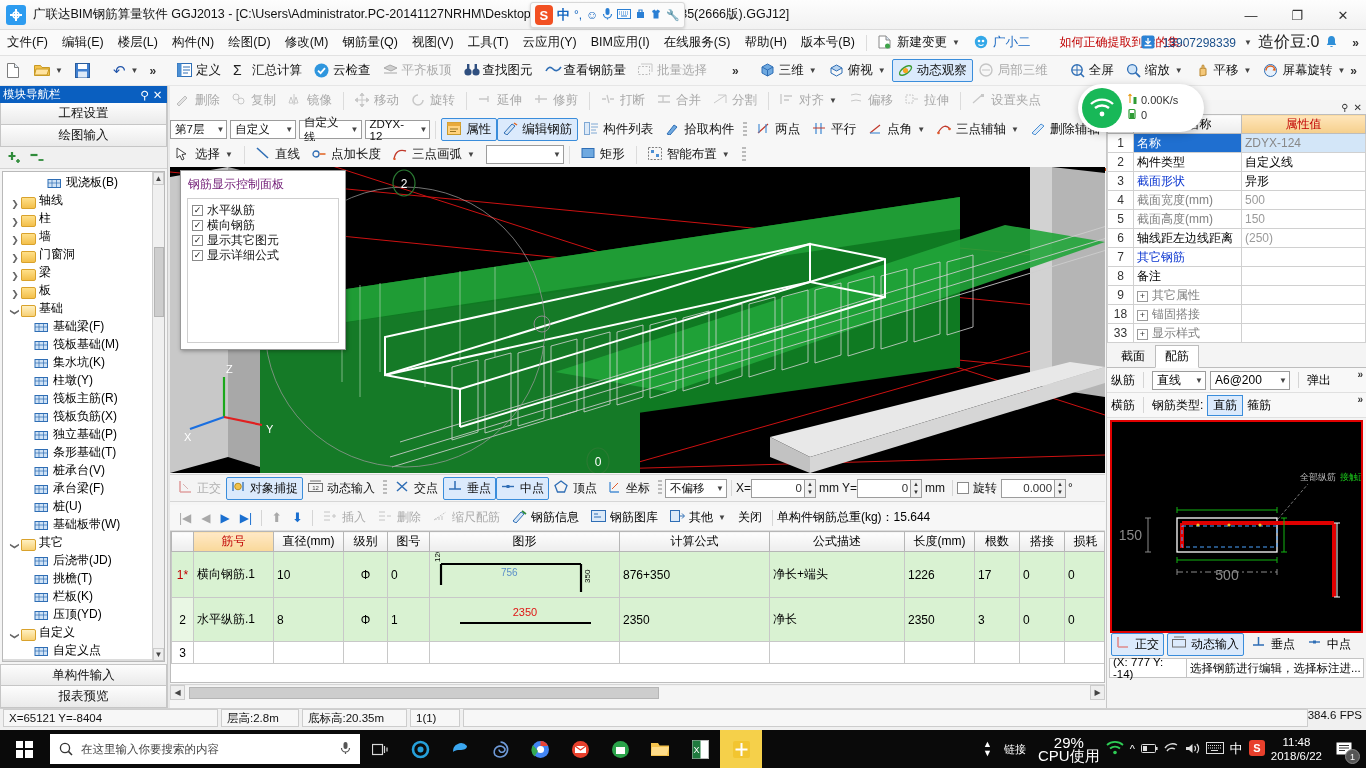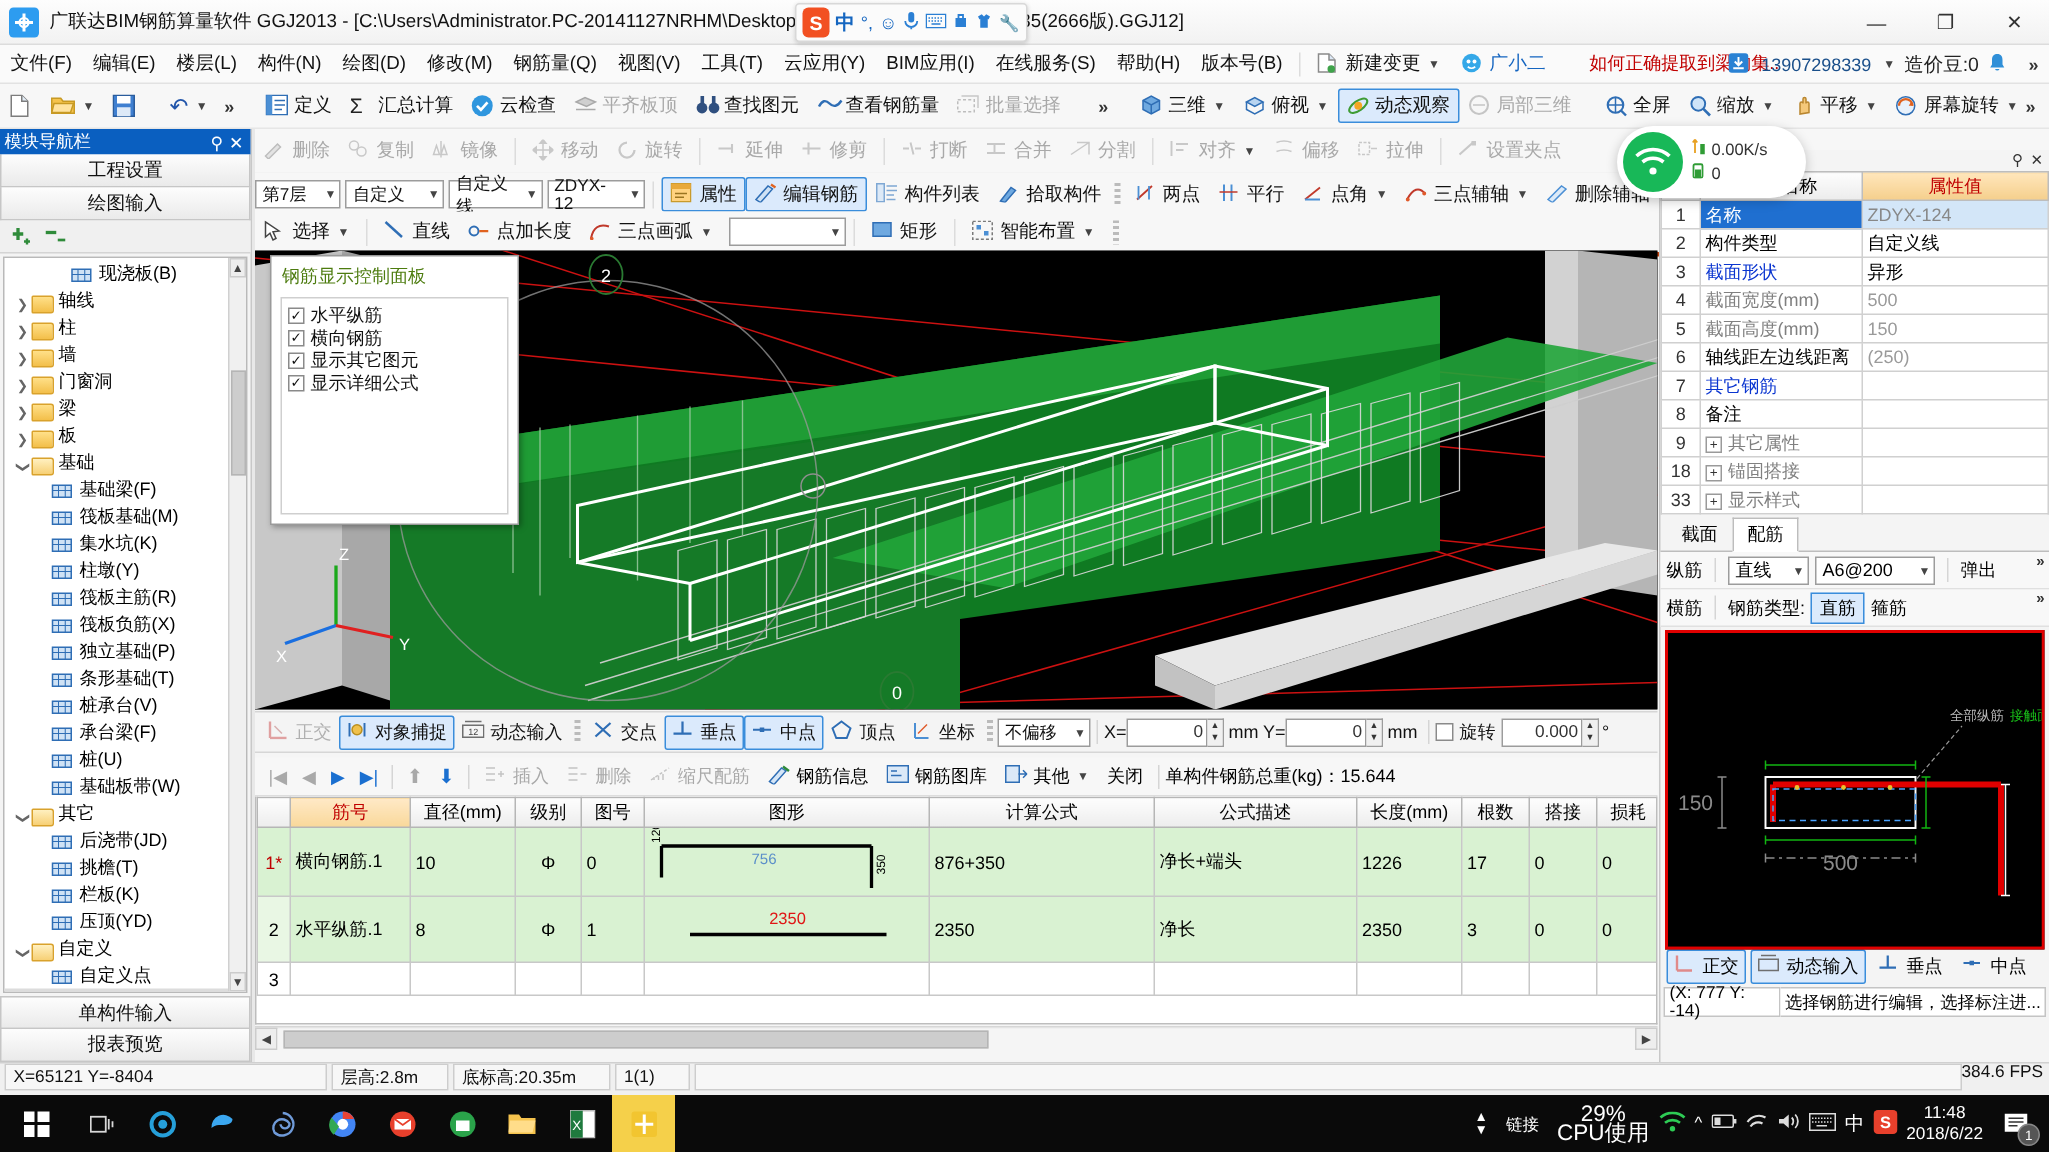--- a/index.html
+++ b/index.html
@@ -44,21 +44,21 @@
   .menubar {
     position:absolute; left:0; top:30px; width:1366px; height:26px;
     background:#fafafa; border-bottom:1px solid #e2e2e2;
     display:flex; align-items:center; font-size:12.5px; color:#111;
   }
   .menu-item{ padding:3px 7px; white-space:nowrap; }
   .menu-sep{ width:1px;height:16px;background:#dcdcdc;margin:0 4px; }
   .mb-link{ color:#c00000; font-size:12px; margin-left:22px; white-space:nowrap;}
   .mb-right{ position:absolute; right:2px; display:flex; align-items:center; gap:6px;}
   .phone{ color:#1a4f8a; font-size:12px;}
-  .beans{ color:#222; font-size:13px;}
+  .beans{ color:#222; font-size:16px;}
 
   
   .tb {
     position:absolute; left:0; width:1366px; height:30px;
     background:#f7f7f7; border-bottom:1px solid #e6e6e6;
     display:flex; align-items:center; font-size:12.5px; color:#111;
   }
   .tb1{ top:56px; }
   .tbi{ display:flex;align-items:center;gap:3px;padding:2px 5px;white-space:nowrap;border:1px solid transparent;border-radius:2px;}
   .tbi.dis{ color:#a9a9a9; }
@@ -123,21 +123,21 @@
     background:#000; overflow:hidden;
   }
 
   
   .rebar-dlg{
     position:absolute; left:180px; top:170px; width:166px; height:180px;
     background:#fff; border:1px solid #9a9a9a; z-index:25;
     box-shadow:1px 1px 4px rgba(0,0,0,.35);
   }
   .rebar-dlg .hd{ height:26px;display:flex;align-items:center;padding-left:7px;
-    font-size:12px;color:#4d7c0f; }
+    font-size:12px;color:#701a75; }
   .rebar-dlg .bd{ position:absolute;left:6px;top:27px;right:6px;bottom:6px;border:1px solid #cfcfcf;padding:4px 0 0 4px;}
   .ckrow{display:flex;align-items:center;gap:4px;height:15px;font-size:12px;color:#111;}
   .ckbox{width:11px;height:11px;border:1px solid #8a8a8a;background:#fff;font-size:9px;
     line-height:9px;text-align:center;color:#111;flex:none;}
 
   
   .snapbar{
     position:absolute; left:170px; top:474px; width:935px; height:28px;
     background:#f4f4f4; border-top:1px solid #d6d6d6; border-bottom:1px solid #d6d6d6;
     display:flex; align-items:center; font-size:12px; color:#111; padding-left:3px;
@@ -1717,20 +1717,31 @@
 
   <div class="taskbar">
     <div class="tb-start">
       <span class="win-logo">
           <i></i>
           <i></i>
           <i></i>
           <i></i>
         </span>
     </div>
+    <div class="tb-search">
+      <svg width="14" height="14" viewBox="0 0 14 14">
+          <circle cx="6" cy="6" r="4.6" fill="none" stroke="#333" stroke-width="1.3"></circle>
+          <path d="M9.4 9.4 L13 13" stroke="#333" stroke-width="1.5"></path>
+        </svg>
+      <span>在这里输入你要搜索的内容</span>
+      <span style="margin-left:auto;"><svg width="11" height="14" viewBox="0 0 11 14">
+            <rect x="3.5" y="1" width="4" height="7" rx="2" fill="#555"></rect>
+            <path d="M1.5 7 a4 4 0 0 0 8 0 M5.5 11v2" stroke="#555" fill="none" stroke-width="1.2"></path>
+          </svg></span>
+    </div>
     <div class="tb-icon">
         <svg width="17" height="15" viewBox="0 0 17 15">
           <rect x="0.5" y="2.5" width="10" height="10" fill="none" stroke="#d8d8d8" stroke-width="1.2"></rect>
           <path d="M12.5 4v7M15 5.5v4" stroke="#d8d8d8" stroke-width="1.2"></path>
         </svg>
       </div>
     <div class="tb-icon">
         <svg width="19" height="19" viewBox="0 0 19 19">
           <circle cx="9.5" cy="9.5" r="7.5" fill="none" stroke="#26a0da" stroke-width="2.6"></circle>
           <circle cx="9.5" cy="9.5" r="3" fill="#26a0da"></circle>

